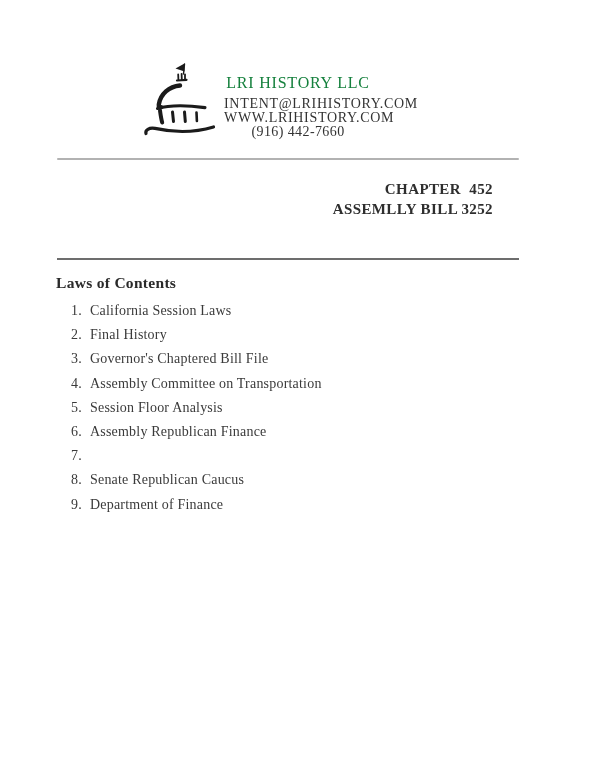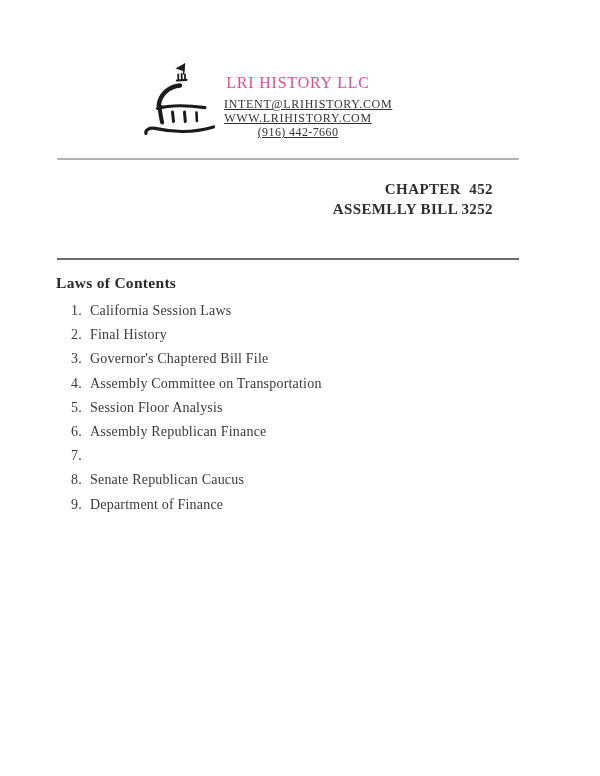--- a/index.html
+++ b/index.html
@@ -29,30 +29,29 @@
     position: absolute;
     left: 224px;
     top: 73px;
     width: 148px;
     text-align: center;
   }
   .lh-company {
     font-size: 16px;
     line-height: 20px;
     letter-spacing: 0.8px;
-    color: #ec4899;
+    color: #15803d;
     white-space: nowrap;
   }
   .lh-small {
-    font-size: 12px;
+    font-size: 14px;
     line-height: 14px;
     letter-spacing: 0.7px;
     color: #333333;
     white-space: nowrap;
-    text-decoration: underline;
   }
   .lh-small.first { margin-top: 4px; }
   .lh-phone { letter-spacing: 0.4px; }
 
   
   .rule {
     position: absolute;
     left: 57px;
     width: 462px;
   }

